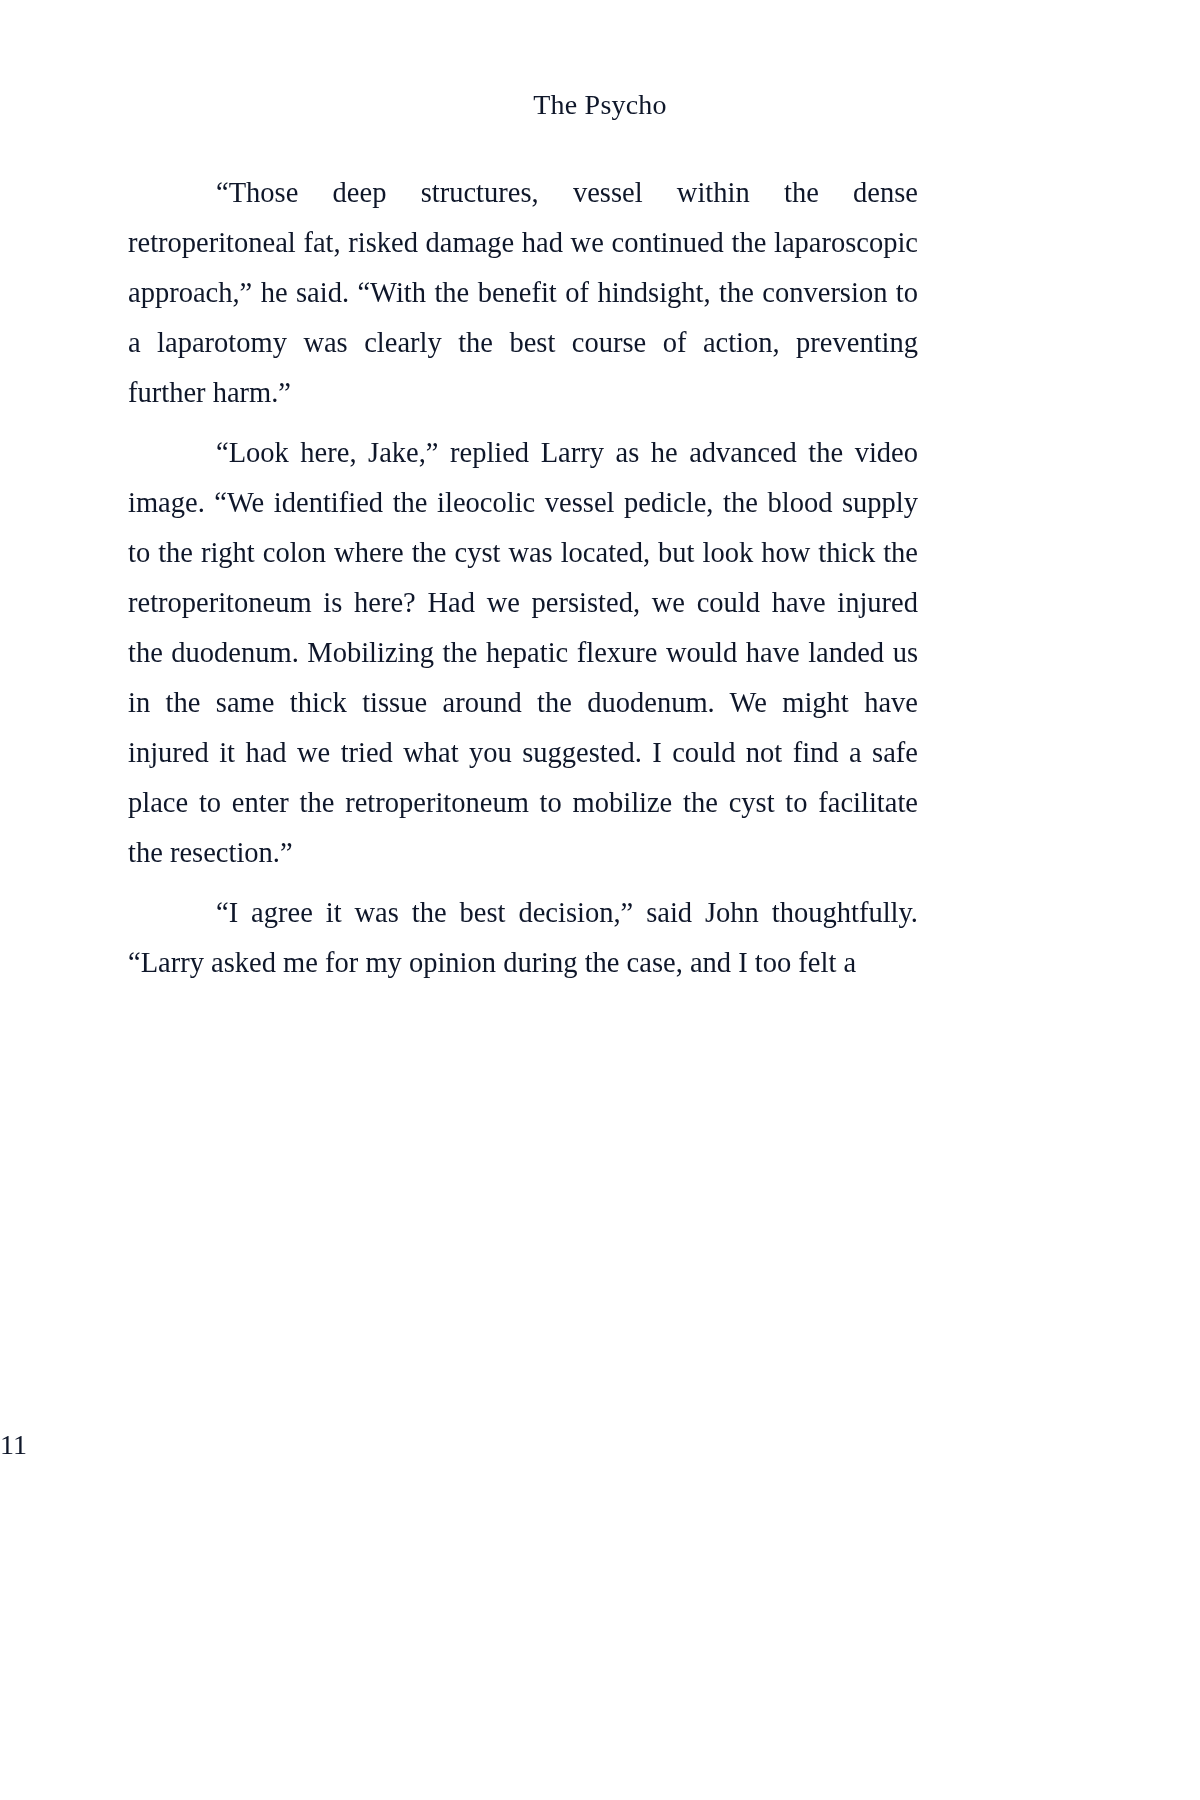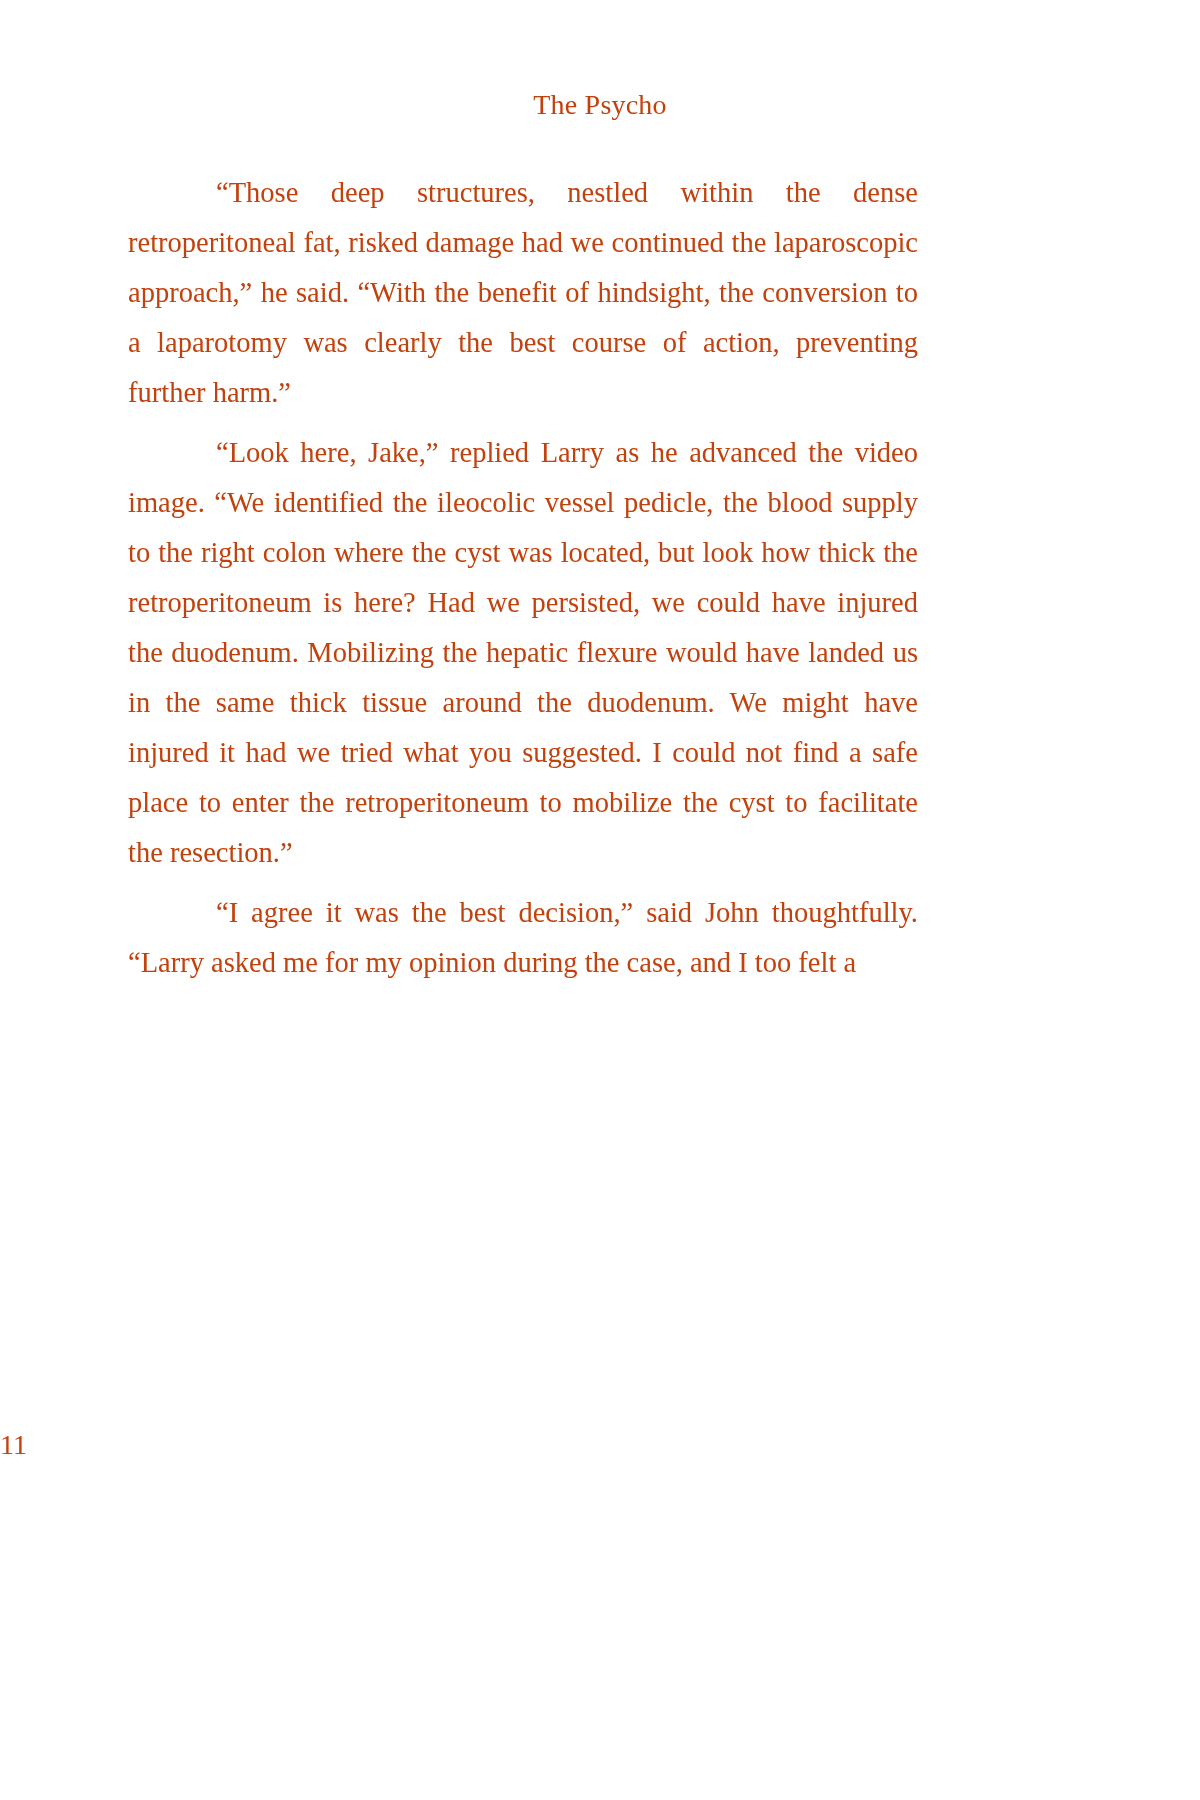--- a/index.html
+++ b/index.html
@@ -7,21 +7,21 @@
     padding: 0;
     background: #ffffff;
   }
   .page {
     position: relative;
     width: 1200px;
     height: 1800px;
     background: #ffffff;
     box-sizing: border-box;
     font-family: "Liberation Serif", "DejaVu Serif", serif;
-    color: #c2410c;
+    color: #0f172a;
     overflow: hidden;
   }
   .running-header {
     position: absolute;
     top: 88px;
     left: 0;
     width: 1200px;
     text-align: center;
     font-size: 28px;
     line-height: 1.2;
@@ -56,20 +56,20 @@
   }
 </style>
 </head>
 <body>
 
 <div class="page">
 
   <div class="running-header">The Psycho</div>
 
   <div class="body-block">
-    <p class="para">“Those deep structures, nestled within the dense retroperitoneal fat, risked damage had we continued the laparoscopic approach,” he said. “With the benefit of hindsight, the conversion to a laparotomy was clearly the best course of action, preventing further harm.”</p>
+    <p class="para">“Those deep structures, vessel within the dense retroperitoneal fat, risked damage had we continued the laparoscopic approach,” he said. “With the benefit of hindsight, the conversion to a laparotomy was clearly the best course of action, preventing further harm.”</p>
     <p class="para">“Look here, Jake,” replied Larry as he advanced the video image. “We identified the ileocolic vessel pedicle, the blood supply to the right colon where the cyst was located, but look how thick the retroperitoneum is here? Had we persisted, we could have injured the duodenum. Mobilizing the hepatic flexure would have landed us in the same thick tissue around the duodenum. We might have injured it had we tried what you suggested. I could not find a safe place to enter the retroperitoneum to mobilize the cyst to facilitate the resection.”</p>
     <p class="para">“I agree it was the best decision,” said John thoughtfully. “Larry asked me for my opinion during the case, and I too felt a</p>
   </div>
 
   <div class="page-number">11</div>
 
 </div>
 
 </body></html>

